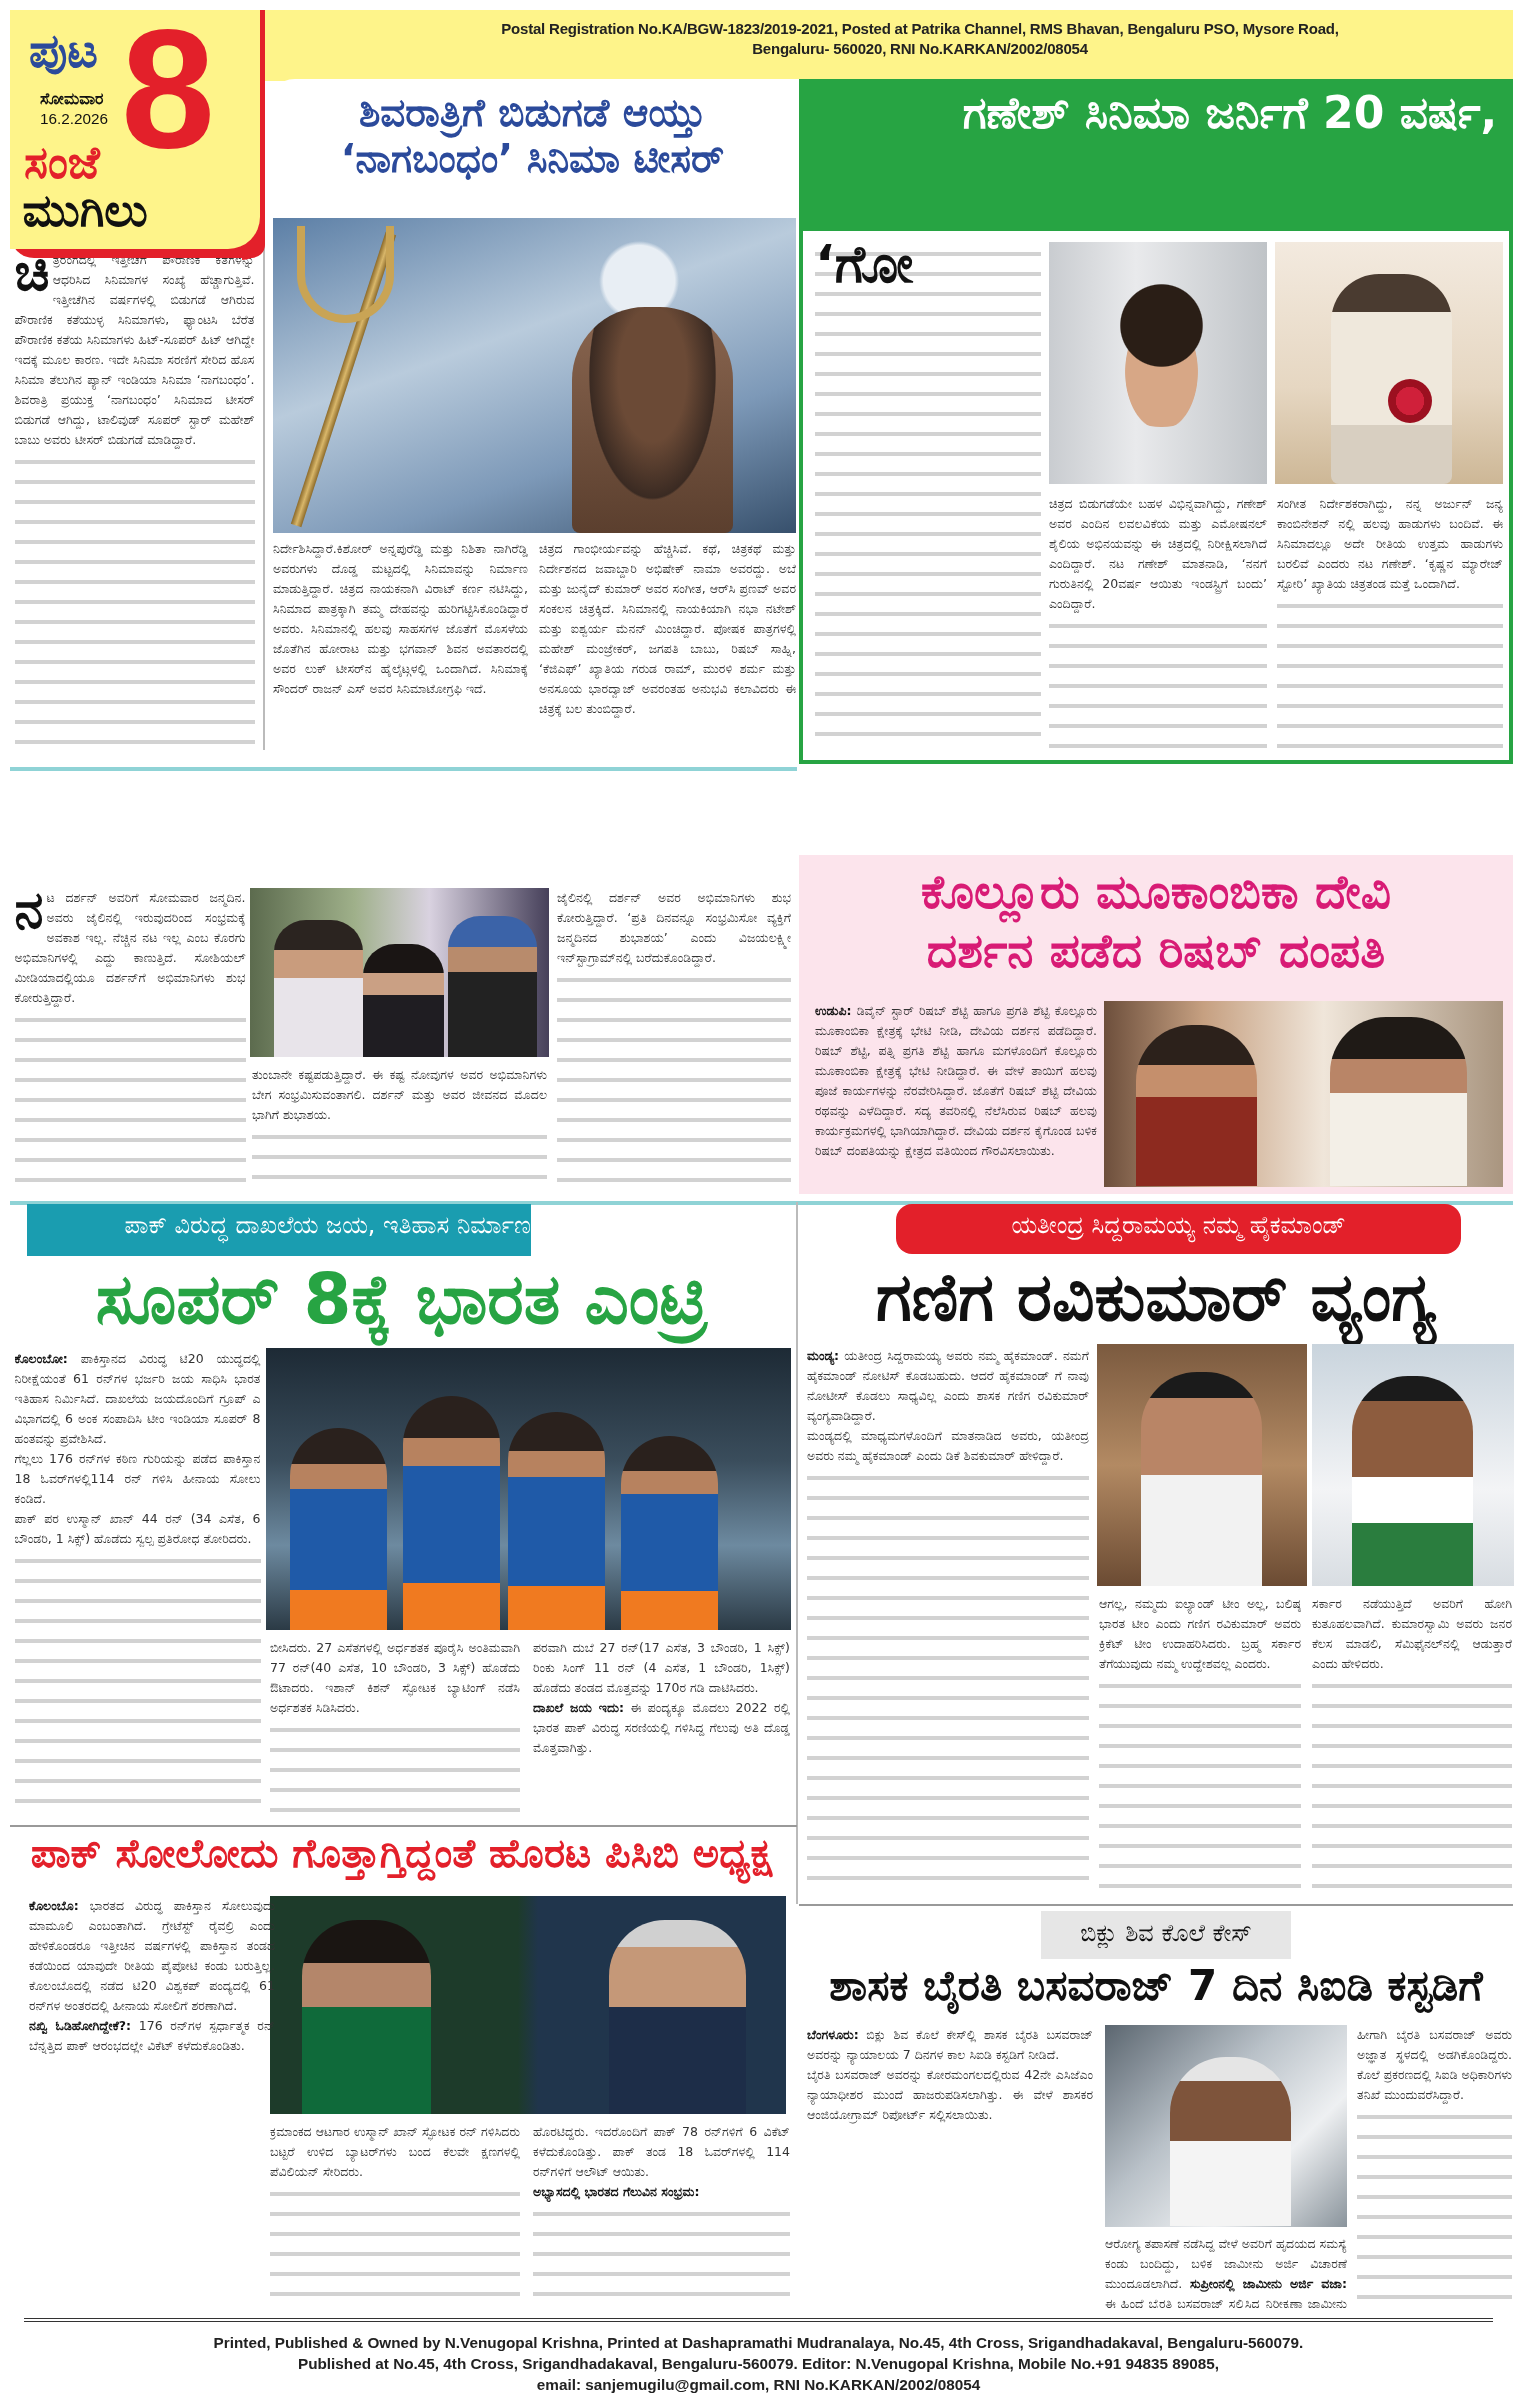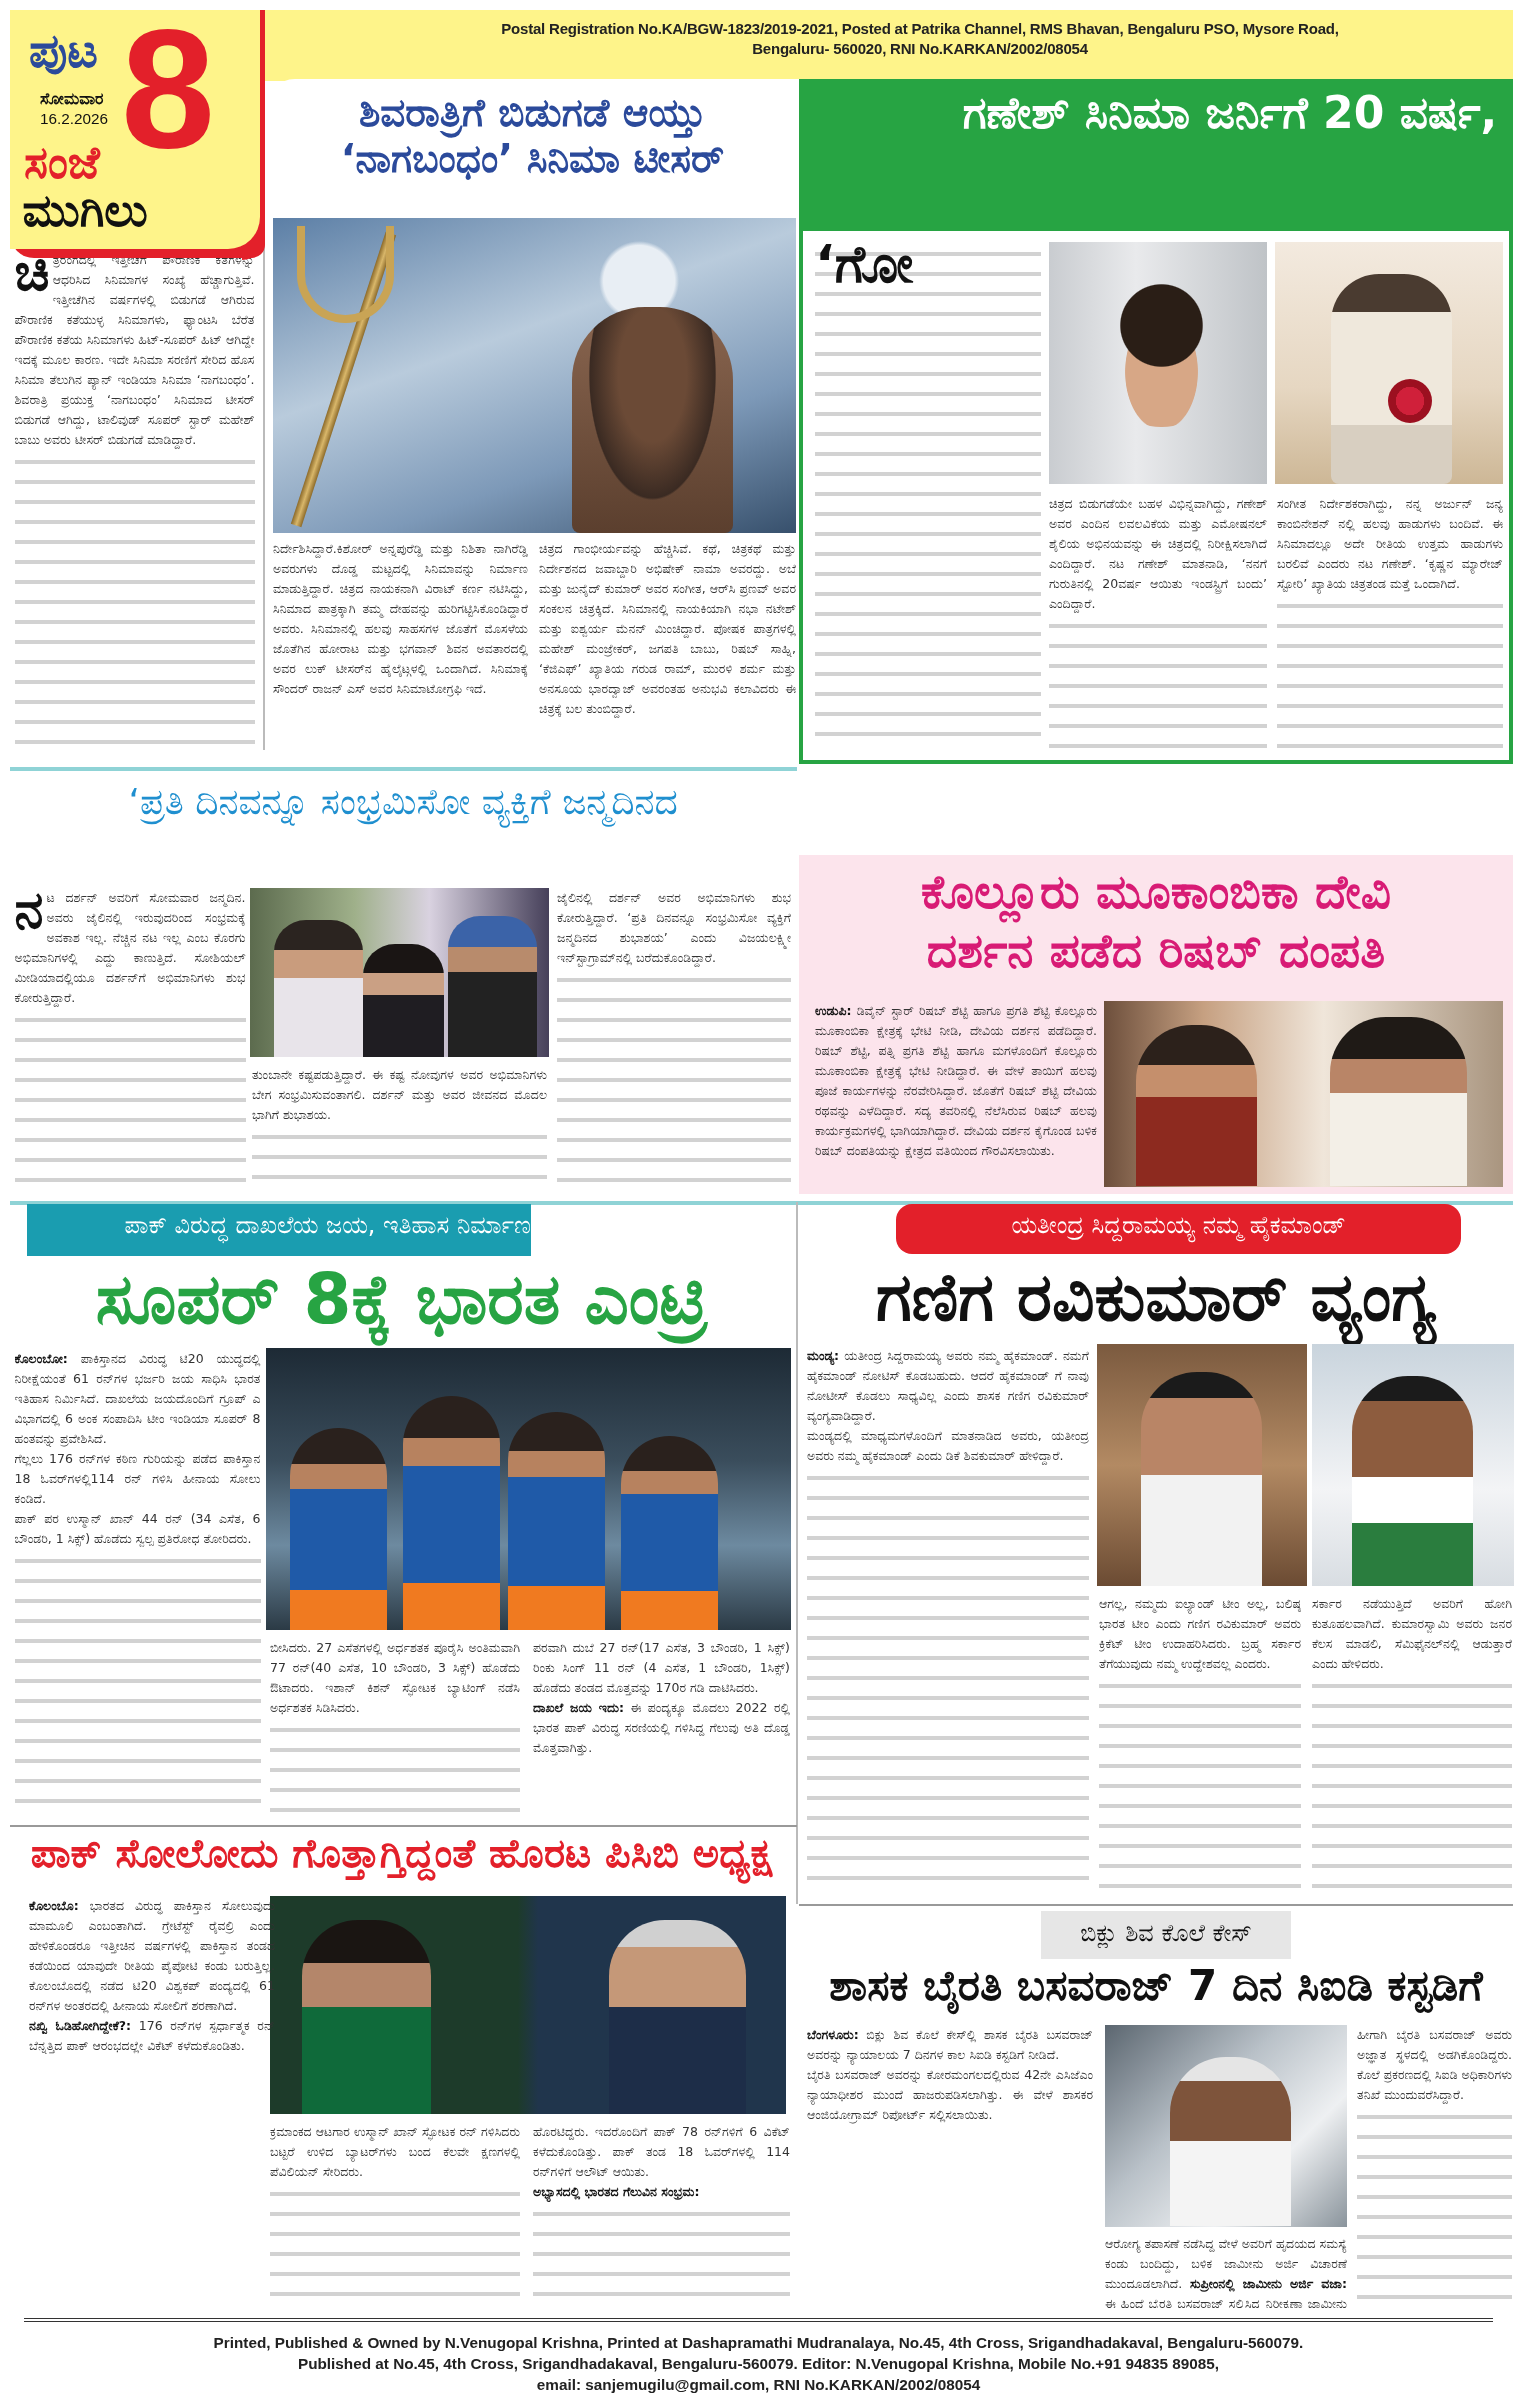--- a/index.html
+++ b/index.html
@@ -142,21 +142,20 @@
   <span>ಚಿತ್ರದ ಬಿಡುಗಡೆಯೇ ಬಹಳ ವಿಭಿನ್ನವಾಗಿದ್ದು, ಗಣೇಶ್ ಅವರ ಎಂದಿನ ಲವಲವಿಕೆಯ ಮತ್ತು ಎಮೋಷನಲ್ ಶೈಲಿಯ ಅಭಿನಯವನ್ನು ಈ ಚಿತ್ರದಲ್ಲಿ ನಿರೀಕ್ಷಿಸಲಾಗಿದೆ ಎಂದಿದ್ದಾರೆ. ನಟ ಗಣೇಶ್ ಮಾತನಾಡಿ, ‘ನನಗೆ ಗುರುತಿನಲ್ಲಿ 20ವರ್ಷ ಆಯಿತು ಇಂಡಸ್ಟ್ರಿಗೆ ಬಂದು’ ಎಂದಿದ್ದಾರೆ.</span>
   <span class="filler"></span>
 </div>
 <div class="body" style="left:1277px; top:494px; width:226px; height:257px;">
   <span>ಸಂಗೀತ ನಿರ್ದೇಶಕರಾಗಿದ್ದು, ನನ್ನ ಅರ್ಜುನ್ ಜನ್ಯ ಕಾಂಬಿನೇಶನ್ ನಲ್ಲಿ ಹಲವು ಹಾಡುಗಳು ಬಂದಿವೆ. ಈ ಸಿನಿಮಾದಲ್ಲೂ ಅದೇ ರೀತಿಯ ಉತ್ತಮ ಹಾಡುಗಳು ಬರಲಿವೆ ಎಂದರು ನಟ ಗಣೇಶ್. ‘ಕೃಷ್ಣನ ಮ್ಯಾರೇಜ್ ಸ್ಟೋರಿ’ ಖ್ಯಾತಿಯ ಚಿತ್ರತಂಡ ಮತ್ತೆ ಒಂದಾಗಿದೆ.</span>
   <span class="filler"></span>
 </div>
 
 <div class="teal-rule" style="left:9.7px; top:767px; width:787px;"></div>
 <div class="hl hl-darshan">
-  <div>‘ಪ್ರತಿ ದಿನವನ್ನೂ ಸಂಭ್ರಮಿಸೋ ವ್ಯಕ್ತಿಗೆ ಜನ್ಮದಿನದ</div>
 </div>
 <div class="photo ph-darshan">
   <div class="p1"></div>
   <div class="p2"></div>
   <div class="p3"></div>
 </div>
 <div class="body" style="left:14.5px; top:888px; width:231px; height:299px;">
   <span class="dropcap">ನ</span>
   <span>ಟ ದರ್ಶನ್ ಅವರಿಗೆ ಸೋಮವಾರ ಜನ್ಮದಿನ. ಅವರು ಜೈಲಿನಲ್ಲಿ ಇರುವುದರಿಂದ ಸಂಭ್ರಮಕ್ಕೆ ಅವಕಾಶ ಇಲ್ಲ. ನೆಚ್ಚಿನ ನಟ ಇಲ್ಲ ಎಂಬ ಕೊರಗು ಅಭಿಮಾನಿಗಳಲ್ಲಿ ಎದ್ದು ಕಾಣುತ್ತಿದೆ. ಸೋಶಿಯಲ್ ಮೀಡಿಯಾದಲ್ಲಿಯೂ ದರ್ಶನ್‌ಗೆ ಅಭಿಮಾನಿಗಳು ಶುಭ ಕೋರುತ್ತಿದ್ದಾರೆ.</span>
   <span class="filler"></span>

